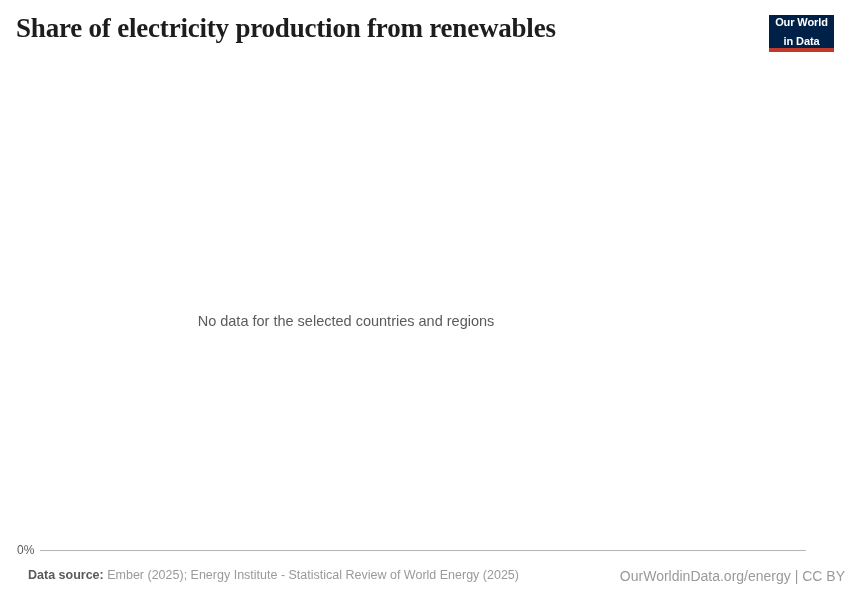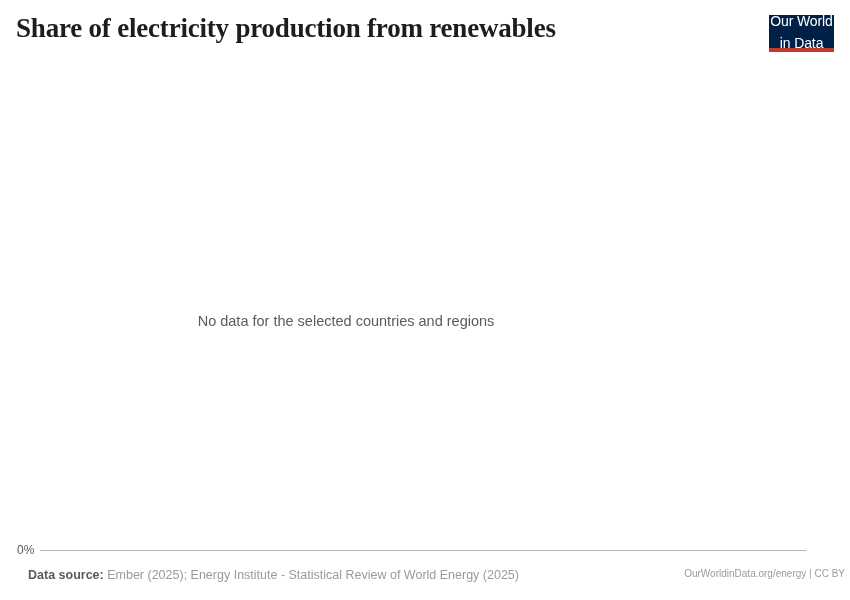--- a/index.html
+++ b/index.html
@@ -67,22 +67,22 @@
     box-sizing: border-box;
     display: flex;
     flex-direction: column;
     align-items: center;
     justify-content: center;
     line-height: 1;
   }
   .logo-line {
     color: #ffffff;
     font-family: "Liberation Sans", sans-serif;
-    font-weight: 400;
-    font-size: 14px;
+    font-weight: 700;
+    font-size: 11px;
     letter-spacing: -0.1px;
     white-space: nowrap;
   }
   .logo-line.line2 { margin-top: 8px; }
 
   
   #plot-area {
     position: absolute;
     left: 0;
     top: 78px;
@@ -152,21 +152,21 @@
   #source-note-label {
     font-weight: 700;
     color: #5b5b5b;
   }
 
   #license-note {
     position: absolute;
     right: 17px;
     top: 2px;
     font-family: "Liberation Sans", sans-serif;
-    font-size: 10px;
+    font-size: 14px;
     color: #9a9a9a;
     white-space: nowrap;
   }
 </style>
 </head>
 <body>
 
 <div id="chart-root">
 
   <div id="chart-header">

